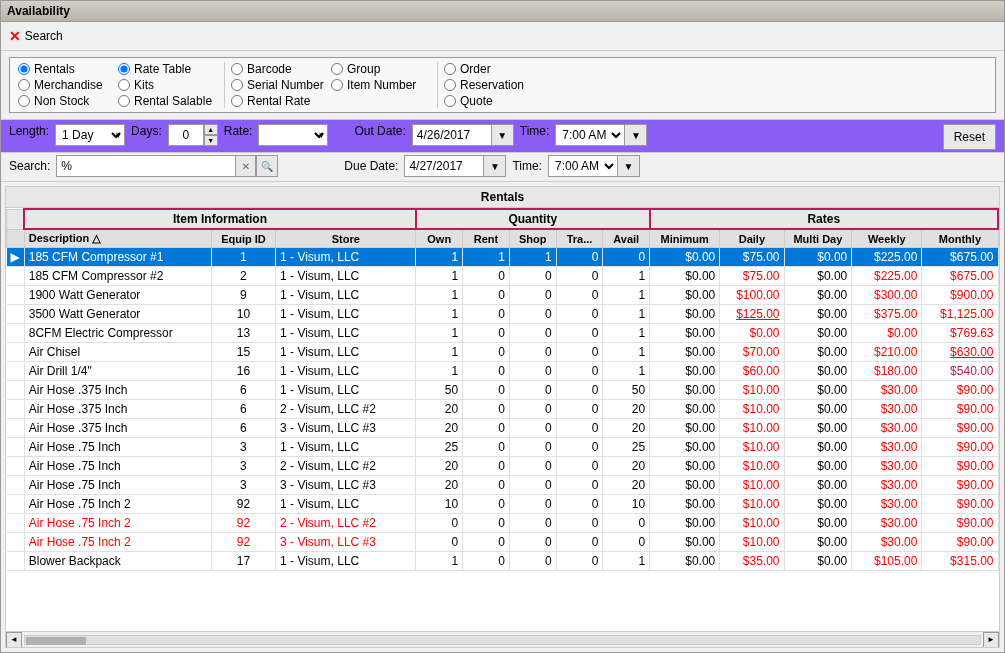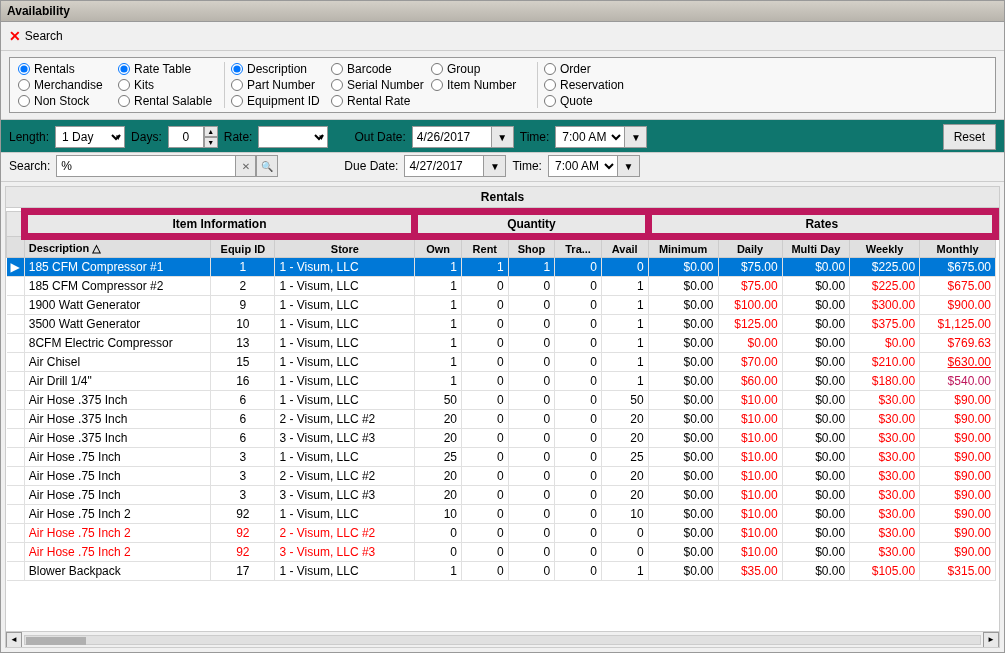--- a/index.html
+++ b/index.html
@@ -27,21 +27,21 @@
     .time-select { height: 22px; border: 1px solid #999; background: white; padding: 0 2px; font-size: 12px; width: 70px; }
     .search-input { height: 22px; border: 1px solid #999; background: white; padding: 0 4px; font-size: 12px; width: 180px; }
     .search-clear-btn { height: 22px; width: 20px; border: 1px solid #999; background: #e8e8e8; cursor: pointer; display: flex; align-items: center; justify-content: center; font-size: 10px; border-left: none; color: #666; }
     .search-go-btn { height: 22px; width: 22px; border: 1px solid #999; background: #e8e8e8; cursor: pointer; display: flex; align-items: center; justify-content: center; font-size: 10px; }
     .reset-btn { height: 26px; padding: 0 10px; border: 1px solid #999; background: #e8e8e8; cursor: pointer; font-size: 12px; margin-left: auto; }
     .main-content { flex: 1; overflow: hidden; display: flex; flex-direction: column; background: white; margin: 4px; border: 1px solid #ccc; }
     .table-title { background: #e8e8e8; text-align: center; padding: 3px; font-weight: bold; border-bottom: 1px solid #ccc; }
     .table-container { flex: 1; overflow: auto; }
     table { width: 100%; border-collapse: collapse; font-size: 11px; }
     .group-header { background: #e8e8e8; }
-    .group-header th { padding: 2px 4px; border: 7px solid #be185d; text-align: center; font-weight: bold; }
+    .group-header th { padding: 2px 4px; border: 2px solid #be185d; text-align: center; font-weight: bold; }
     .col-header th { background: #e0e0e0; padding: 2px 4px; border: 1px solid #ccc; text-align: center; font-size: 11px; cursor: pointer; white-space: nowrap; }
     .col-header th.left { text-align: left; }
     tr.data-row td { padding: 2px 4px; border-bottom: 1px solid #e0e0e0; border-right: 1px solid #e0e0e0; white-space: nowrap; }
     tr.data-row.red-row td.desc { color: red; }
     td.num { text-align: right; }
     td.center { text-align: center; }
     .selected-row { background-color: #0078d7; }
     .selected-row td { color: white !important; }
     .row-indicator { width: 14px; text-align: center; }
     .inline-flex { display: inline-flex; align-items: center; }
@@ -92,34 +92,20 @@
           <span>Kits</span>
         </div>
         <div class="radio-item">
           <input type="radio" name="type2" style="">
           <span>Rental Salable</span>
         </div>
       </div>
 
       <div style="width:1px; background:#ccc; margin:0 6px;"></div>
 
-      <div class="radio-col">
-        <div class="radio-item">
-          <input type="radio" name="search" checked="" style="">
-          <span>Description</span>
-        </div>
-        <div class="radio-item">
-          <input type="radio" name="search" style="">
-          <span>Part Number</span>
-        </div>
-        <div class="radio-item">
-          <input type="radio" name="search" style="">
-          <span>Equipment ID</span>
-        </div>
-      </div>
 
       <div class="radio-col">
         <div class="radio-item">
           <input type="radio" name="search" style="">
           <span>Barcode</span>
         </div>
         <div class="radio-item">
           <input type="radio" name="search" style="">
           <span>Serial Number</span>
         </div>
@@ -152,21 +138,21 @@
           <span>Reservation</span>
         </div>
         <div class="radio-item">
           <input type="radio" name="doc" style="">
           <span>Quote</span>
         </div>
       </div>
     </div>
   </div>
 
-  <div style="display:flex; align-items:center; gap:6px; padding:4px 8px 2px 8px; background:#0f766e; border-bottom:1px solid #ccc;">
+  <div style="display:flex; align-items:flex-start; gap:6px; padding:4px 8px 2px 8px; background:#8b5cf6; border-bottom:1px solid #ccc;">
     <span class="param-label">Length:</span>
     <div class="select-wrapper">
       <select class="length-select">
         <option>1 Day</option>
         <option>2 Days</option>
         <option>1 Week</option>
       </select>
     </div>
     <span class="param-label">Days:</span>
     <div class="stepper">
@@ -299,21 +285,21 @@
               <td class="row-indicator" style="text-align:center; width:14px; "></td>
               <td class="desc" style="min-width:160px; ">3500 Watt Generator</td>
               <td class="center" style="min-width:55px; ">10</td>
               <td style="min-width:120px; ">1 - Visum, LLC</td>
               <td class="num" style="min-width:40px; ">1</td>
               <td class="num" style="min-width:40px; ">0</td>
               <td class="num" style="min-width:40px; ">0</td>
               <td class="num" style="min-width:40px; ">0</td>
               <td class="num" style="min-width:40px; ">1</td>
               <td class="num" style="min-width:60px; ">$0.00</td>
-              <td class="num" style="min-width:55px; color:red;">$125.00</td>
+              <td class="num" style="min-width:55px; color:red;text-decoration:underline;">$125.00</td>
               <td class="num" style="min-width:55px; ">$0.00</td>
               <td class="num" style="min-width:60px; color:red;">$375.00</td>
               <td class="num" style="min-width:65px; color:red;">$1,125.00</td>
             </tr>
             <tr class="data-row">
               <td class="row-indicator" style="text-align:center; width:14px; "></td>
               <td class="desc" style="min-width:160px; ">8CFM Electric Compressor</td>
               <td class="center" style="min-width:55px; ">13</td>
               <td style="min-width:120px; ">1 - Visum, LLC</td>
               <td class="num" style="min-width:40px; ">1</td>

